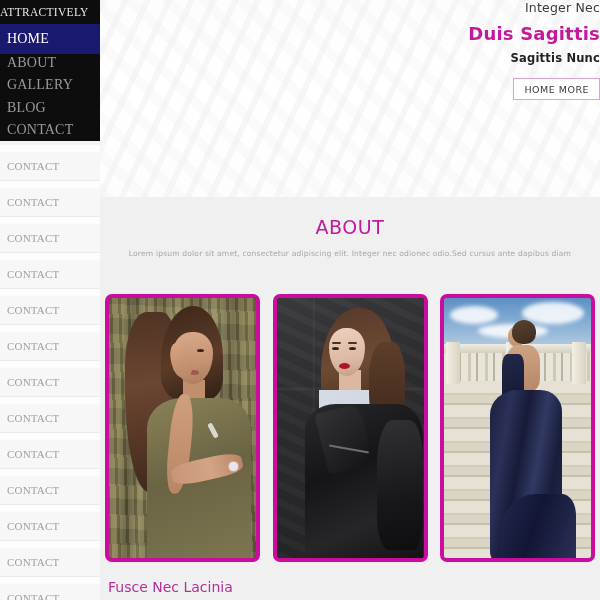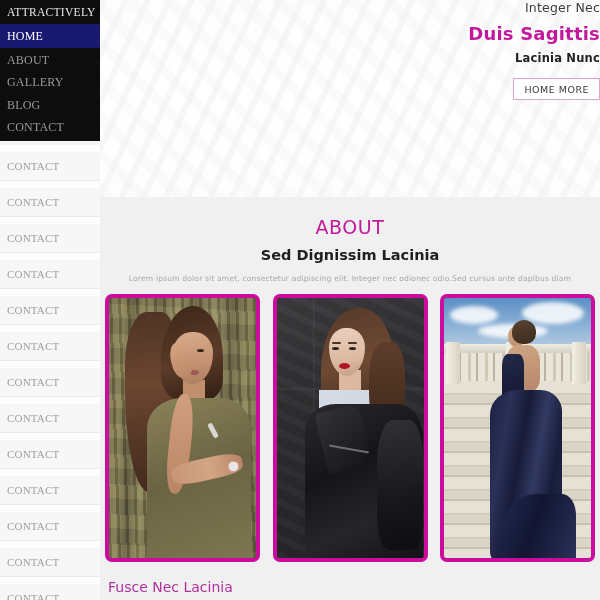--- a/index.html
+++ b/index.html
@@ -25,32 +25,31 @@
   }
   #sidebar-dark {
     position:absolute; left:0; top:0;
     width:100px; height:141px;
     background:#0d0d0d;
   }
   .brand {
     position:absolute; left:0; top:0;
     width:92px; height:23px;
     display:flex; align-items:center;
-    padding-left:7px;
     color:#e8e8e8;
     font-size:11.5px;
     letter-spacing:0.3px;
     font-family:"Liberation Serif", serif;
   }
   .nav-item {
     position:absolute; left:0;
-    width:100px; height:24px;
+    width:100px; height:30px;
     display:flex; align-items:center;
     padding-left:7px;
-    font-size:12px;
+    font-size:14px;
     letter-spacing:0.2px;
     color:#9a9a9a;
     font-family:"Liberation Serif", serif;
   }
   .nav-item.active {
     background:#191970;
     color:#ffffff;
   }
   .nav-item.i0 { top:24px; }
   .nav-item.i1 { top:48px; }
@@ -517,27 +516,26 @@
         <div class="contact-gap" style="top: 577px;"></div>
         <div class="contact-row" style="top: 584px;">CONTACT</div>
       </div>
   </nav>
 
   <main id="main">
 
     <section id="hero">
       <div class="hero-pre">Integer Nec</div>
       <div class="hero-title">Duis Sagittis</div>
-      <div class="hero-sub">Lacinia Nunc</div>
+      <div class="hero-sub">Sagittis Nunc</div>
       <button class="read-more">HOME MORE</button>
     </section>
 
     <section id="about">
       <div class="about-title">ABOUT</div>
-      <div class="about-sub">Sed Dignissim Lacinia</div>
       <div class="about-desc">Lorem ipsum dolor sit amet, consectetur adipiscing elit. Integer nec odionec odio.Sed cursus ante dapibus diam</div>
 
       <div class="gallery">
 
         <div class="card">
           <div class="photo p1">
             <div class="p1-hair"></div>
             <div class="p1-hair2"></div>
             <div class="p1-face"></div>
             <div class="p1-eye1"></div>

